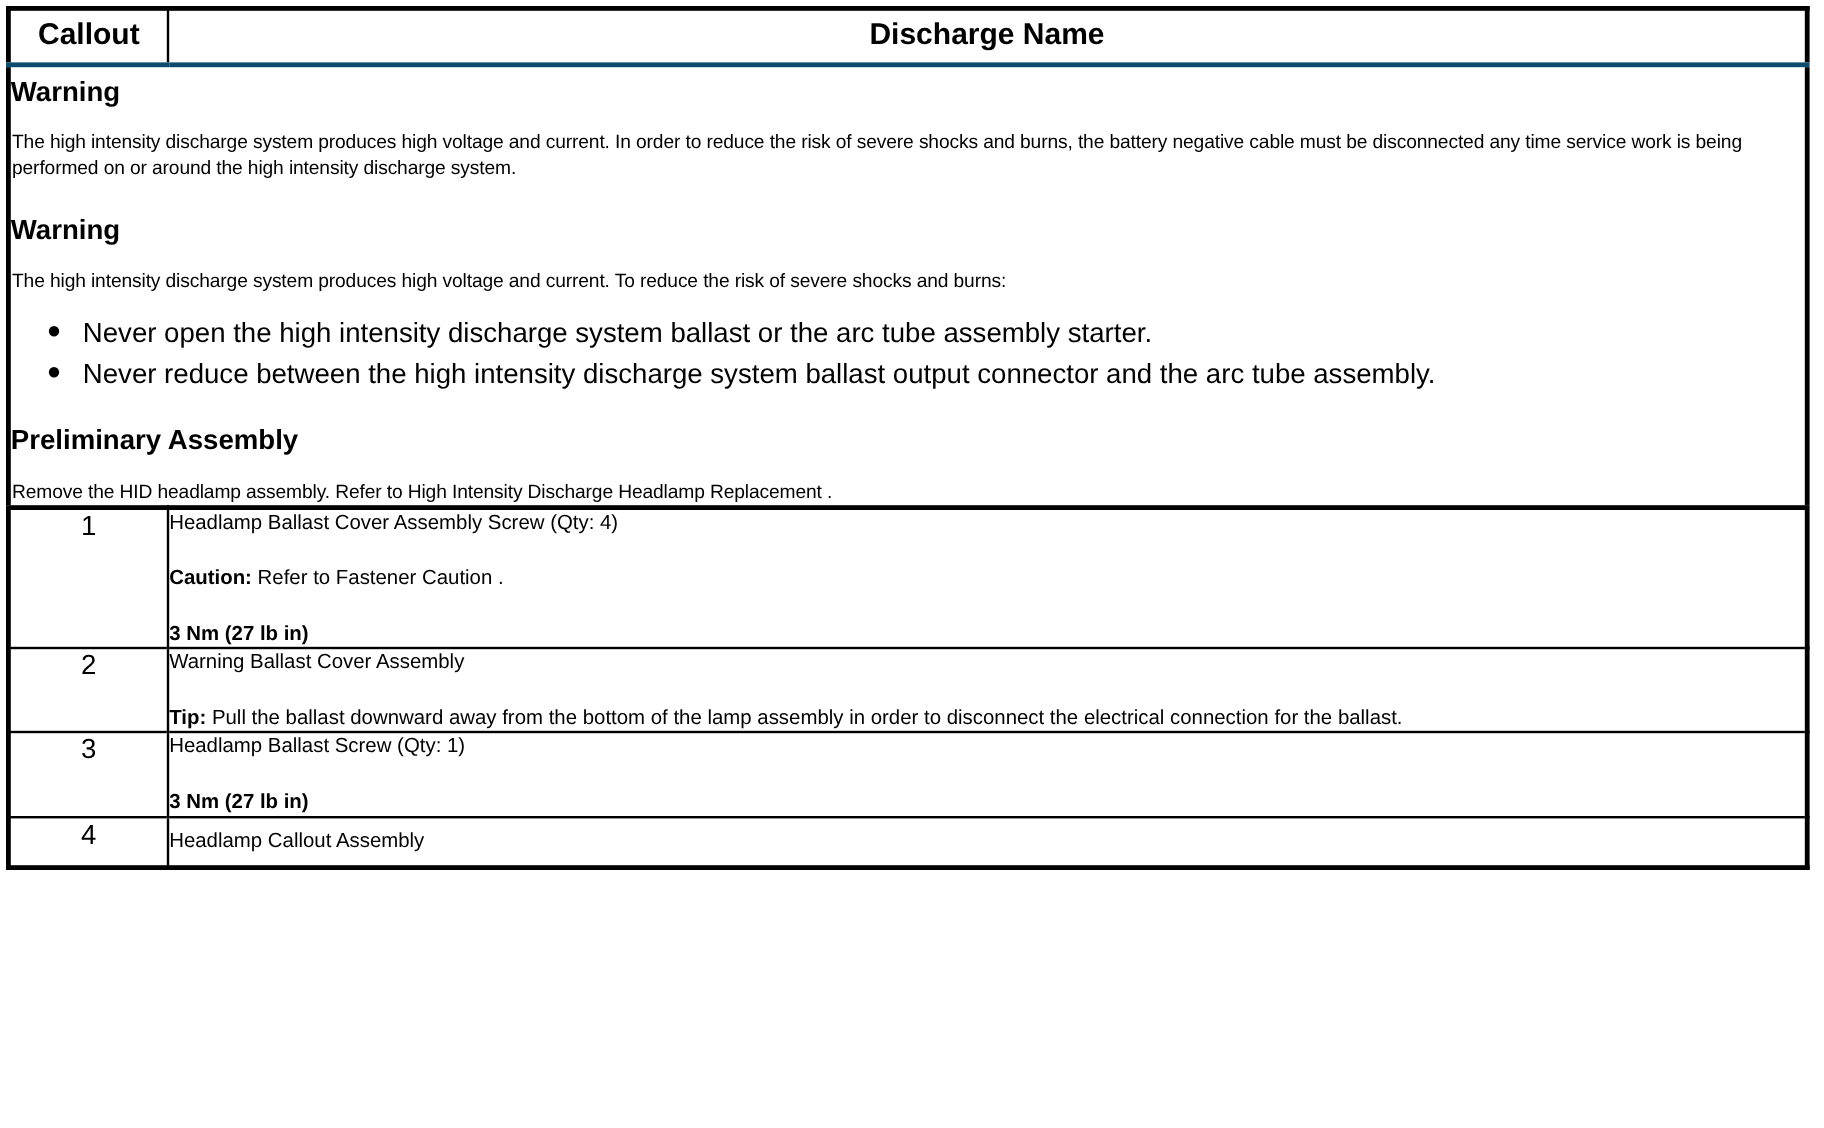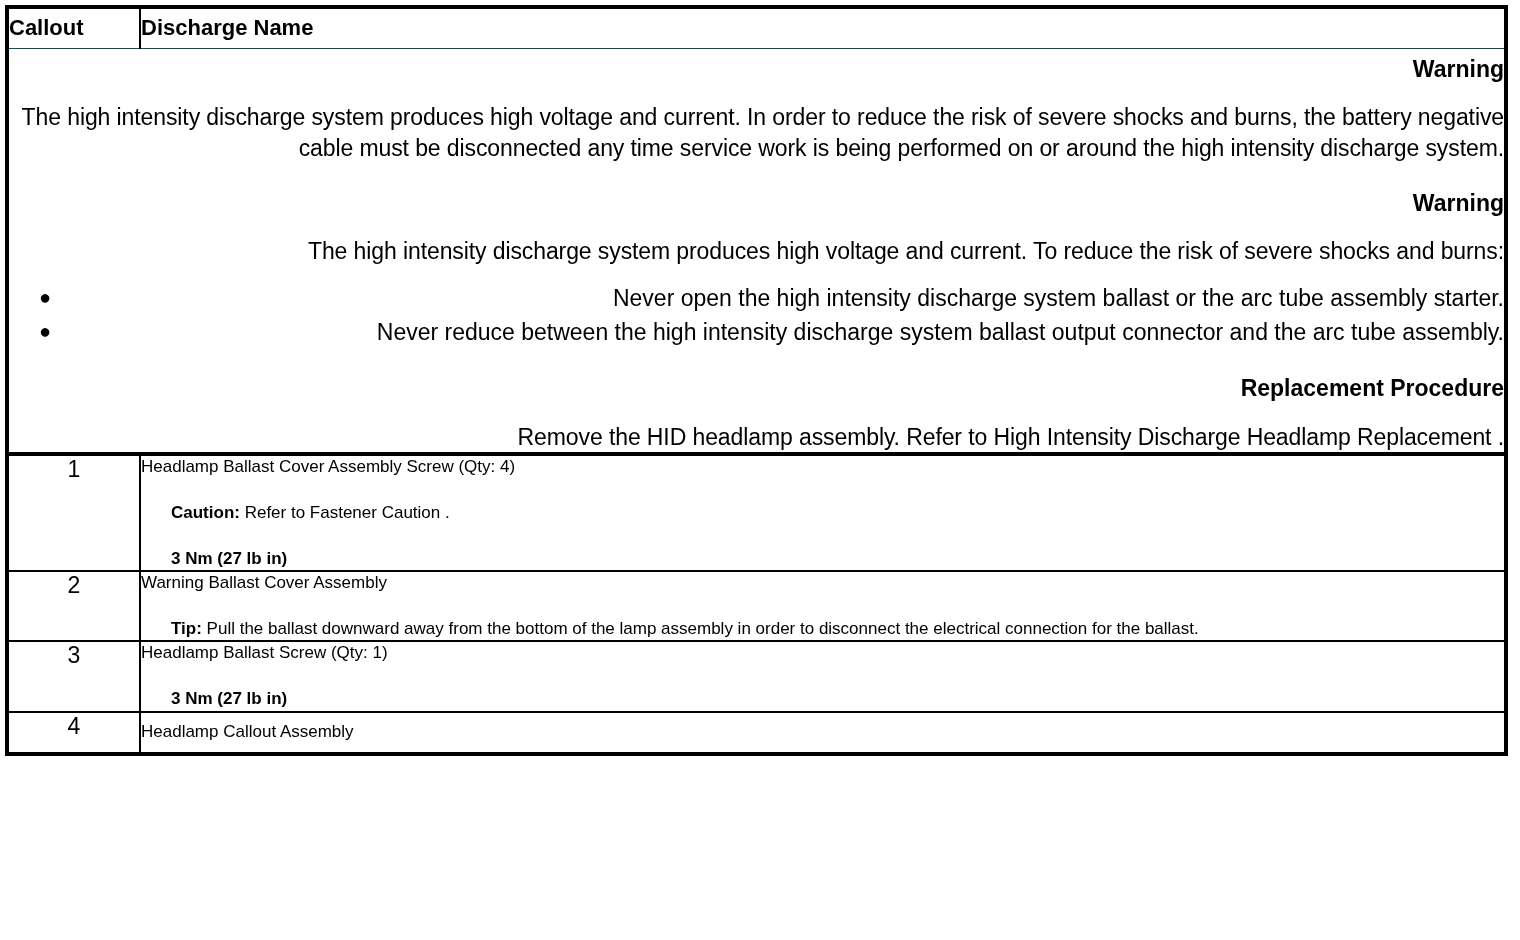--- a/index.html
+++ b/index.html
@@ -36,53 +36,52 @@
 
   .doc-table td,
   .doc-table th {
     vertical-align: top;
     padding: 0;
     margin: 0;
   }
 
   
   .hdr-row th {
-    border-bottom: 1px solid #0c4a6e;
-    font-weight: bold;
-    font-size: 22px;
+    border-bottom: 4px solid #0c4a6e;
+    font-weight: bold;
+    font-size: 25px;
     line-height: 1.1;
     padding: 7px 0 8px 0;
-    text-align: left;
+    text-align: center;
   }
   .hdr-callout {
     width: 133px;
     border-right: 2px solid #000000;
   }
   .hdr-component {
     width: auto;
   }
 
   
   .intro-cell {
     border-bottom: 4px solid #000000;
     padding: 6px 10px 10px 8px;
-    text-align: right;
   }
 
   .blk-heading {
     font-weight: bold;
     font-size: 23px;
     line-height: 1.25;
     margin: 6px 0 0 0;
   }
 
   .blk-para {
-    font-size: 23px;
+    font-size: 16px;
     line-height: 1.33;
-    margin: 18px 0 0 12px;
+    margin: 18px 0 0 1px;
     letter-spacing: -0.1px;
   }
 
   .blk-list {
     list-style: none;
     margin: 16px 0 0 0;
     padding: 0;
   }
   .blk-list li {
     font-size: 23px;
@@ -124,21 +123,20 @@
     font-size: 17px;
     line-height: 1.33;
   }
 
   .cell-component p {
     margin: 0;
     padding: 0;
   }
   .cell-component p + p {
     margin-top: 23px;
-    margin-left: 30px;
   }
 
   .lbl-bold {
     font-weight: bold;
   }
   .torque {
     font-weight: bold;
   }
 
   .row-single .cell-component {
@@ -181,21 +179,21 @@
             <li>
               <span class="bullet">●</span>
               <span>Never open the high intensity discharge system ballast or the arc tube assembly starter.</span>
             </li>
             <li>
               <span class="bullet">●</span>
               <span>Never reduce between the high intensity discharge system ballast output connector and the arc tube assembly.</span>
             </li>
           </ul>
 
-          <p class="blk-heading" style="margin-top:24px;">Replacement Procedure</p>
+          <p class="blk-heading" style="margin-top:24px;">Preliminary Assembly</p>
 
           <p class="blk-para tight">Remove the HID headlamp assembly. Refer to High Intensity Discharge Headlamp Replacement .</p>
 
         </td>
       </tr>
 
       <tr class="callout-row">
         <td class="cell-callout">1</td>
         <td class="cell-component">
           <p>Headlamp Ballast Cover Assembly Screw (Qty: 4)</p>

